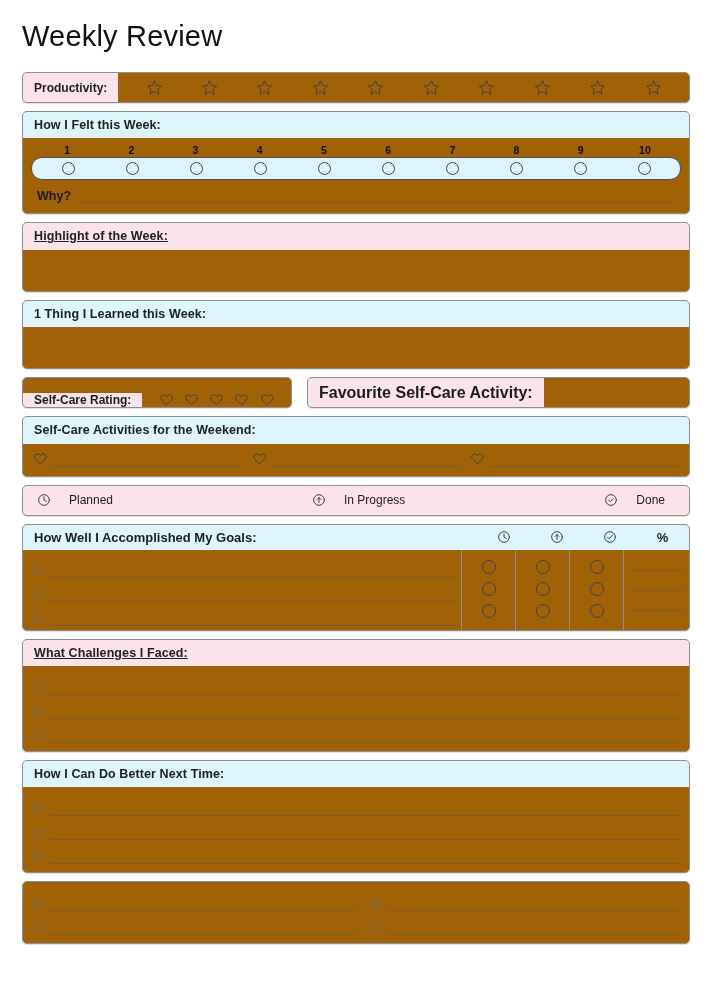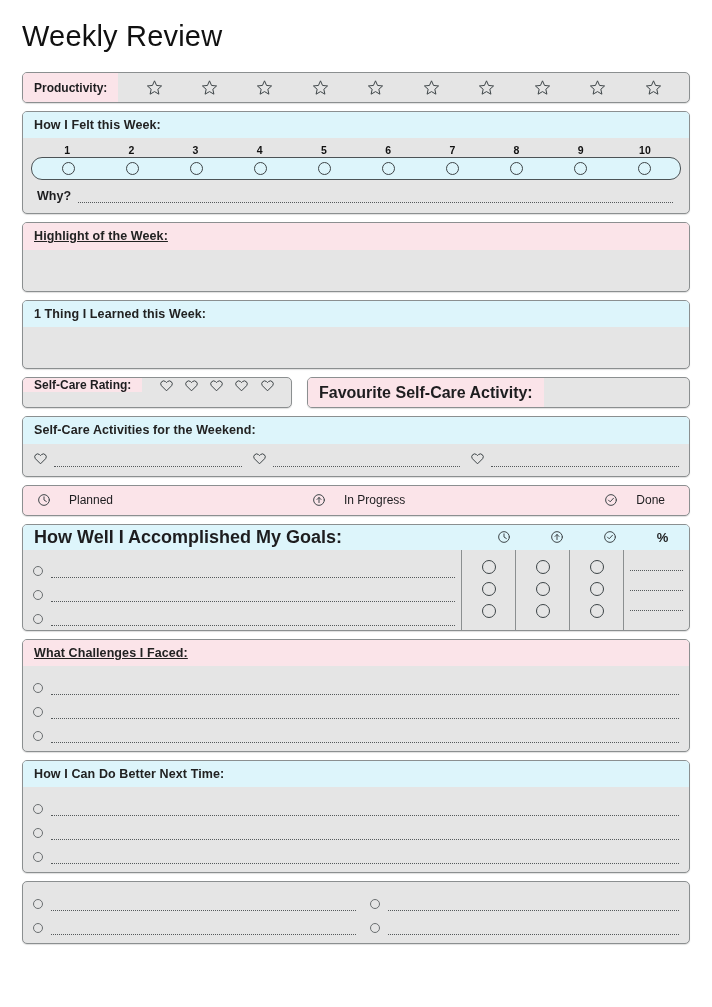--- a/index.html
+++ b/index.html
@@ -20,21 +20,21 @@
     height: 758px;
     box-sizing: border-box;
     padding: 0 22px;
   }
 
   
   .card {
     box-sizing: border-box;
     border: 1px solid #8b8f90;
     border-radius: 5px;
-    background: #e5e5e5;
+    background: #a16207;
     overflow: hidden;
     box-shadow: 0 1px 1px rgba(0,0,0,0.13);
   }
   .hdr {
     box-sizing: border-box;
     font-size: 12.5px;
     font-weight: 600;
     letter-spacing: .1px;
     color: #222;
     padding: 6px 10px 6px 11px;
@@ -157,21 +157,21 @@
   
   .sc-row {
     display: flex;
     margin-top: 8px;
     gap: 15px;
     height: 31px;
   }
   .sc-rating {
     width: 270px;
     display: flex;
-    align-items: flex-start;
+    align-items: flex-end;
   }
   .sc-rating .lbl {
     background: #fbe4e9;
     display: flex; align-items: center;
     padding: 0 11px;
     font-size: 12px; font-weight: 600;
     white-space: nowrap;
   }
   .sc-rating .hearts {
     flex: 1;
@@ -236,21 +236,21 @@
   
   .goals { margin-top: 8px; }
   .goals-head {
     display: flex;
     background: #ddf5fb;
     align-items: center;
     height: 25px;
   }
   .goals-head .gtitle {
     flex: 1;
-    font-size: 18px;
+    font-size: 13px;
     font-weight: 600;
     padding-left: 11px;
   }
   .gcol {
     width: 53px;
     display: flex;
     align-items: center;
     justify-content: center;
   }
   .gcol.pct {

